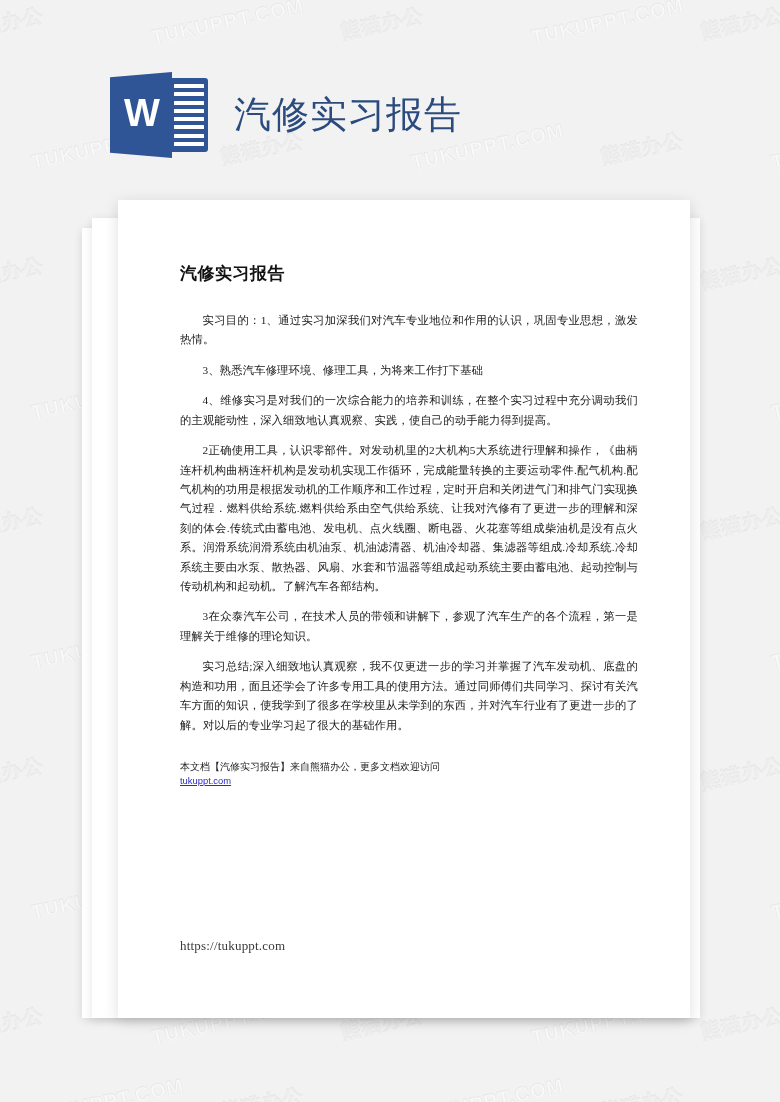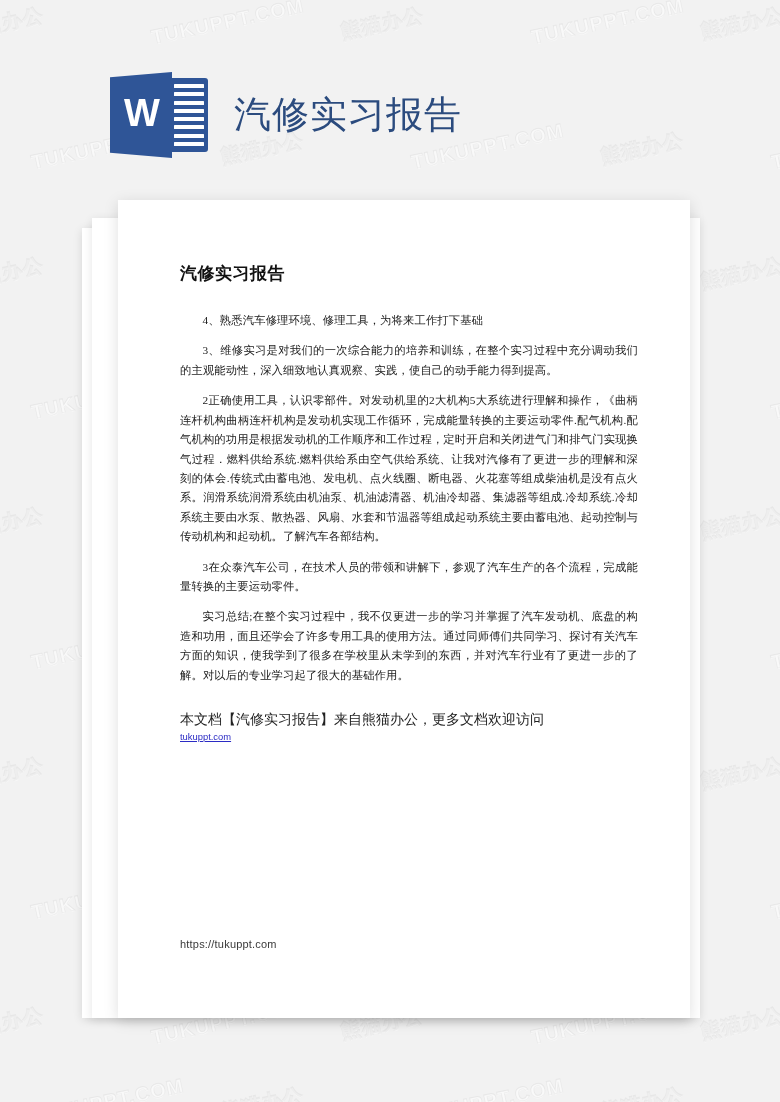--- a/index.html
+++ b/index.html
@@ -86,31 +86,31 @@
   }
   .para {
     font-family:"Liberation Serif", serif;
     font-size:11.3px; line-height:1.72; color:#1a1a1a;
     text-align:justify; text-justify:inter-ideograph;
     text-indent:2em; margin-bottom:11px;
     letter-spacing:0.15px;
   }
   .footer-note {
     font-family:Liberation Sans, sans-serif;
-    font-size:14px; line-height:1.55; color:#222;
+    font-size:10px; line-height:1.55; color:#222;
     margin-top:24px; text-indent:0;
   }
   .footer-link {
     display:block; color:#2b2bc4; text-decoration:underline;
     font-family:"Liberation Sans", sans-serif; font-size:9.4px;
   }
   .bottom-url {
     position:absolute; left:62px; top:738px;
-    font-family:Liberation Sans, sans-serif;
-    font-size:11px; color:#3a3a3a; letter-spacing:0.2px;
+    font-family:Liberation Serif, serif;
+    font-size:13px; color:#3a3a3a; letter-spacing:0.2px;
   }
 </style>
 </head>
 <body>
 
 <div id="root">
 
   <div class="wm-layer" id="wmLayer">
       <div class="wm cn" style="left: -40px; top: 10px;">熊猫办公</div>
       <div class="wm en" style="left: 150px; top: 10px;">TUKUPPT.COM</div>
@@ -184,25 +184,26 @@
 
   <div class="page-stack">
     <div class="sheet back2"></div>
     <div class="sheet back1"></div>
     <div class="sheet front"></div>
   </div>
 
   <div class="doc-body">
     <div class="doc-h1">汽修实习报告</div>
 
-    <p class="para">4、熟悉汽车修理环境、修理工具，为将来工作打下基础</p>
-    <p class="para">3、维修实习是对我们的一次综合能力的培养和训练，在整个实习过程中充分调动我们的主观能动性，深入细致地认真观察、实践，使自己的动手能力得到提高。</p>
+    <p class="para">实习目的：1、通过实习加深我们对汽车专业地位和作用的认识，巩固专业思想，激发热情。</p>
+    <p class="para">3、熟悉汽车修理环境、修理工具，为将来工作打下基础</p>
+    <p class="para">4、维修实习是对我们的一次综合能力的培养和训练，在整个实习过程中充分调动我们的主观能动性，深入细致地认真观察、实践，使自己的动手能力得到提高。</p>
     <p class="para">2正确使用工具，认识零部件。对发动机里的2大机构5大系统进行理解和操作，《曲柄连杆机构曲柄连杆机构是发动机实现工作循环，完成能量转换的主要运动零件.配气机构.配气机构的功用是根据发动机的工作顺序和工作过程，定时开启和关闭进气门和排气门实现换气过程．燃料供给系统.燃料供给系由空气供给系统、让我对汽修有了更进一步的理解和深刻的体会.传统式由蓄电池、发电机、点火线圈、断电器、火花塞等组成柴油机是没有点火系。润滑系统润滑系统由机油泵、机油滤清器、机油冷却器、集滤器等组成.冷却系统.冷却系统主要由水泵、散热器、风扇、水套和节温器等组成起动系统主要由蓄电池、起动控制与传动机构和起动机。了解汽车各部结构。</p>
-    <p class="para">3在众泰汽车公司，在技术人员的带领和讲解下，参观了汽车生产的各个流程，完成能量转换的主要运动零件。</p>
-    <p class="para">实习总结;在整个实习过程中，我不仅更进一步的学习并掌握了汽车发动机、底盘的构造和功用，面且还学会了许多专用工具的使用方法。通过同师傅们共同学习、探讨有关汽车方面的知识，使我学到了很多在学校里从未学到的东西，并对汽车行业有了更进一步的了解。对以后的专业学习起了很大的基础作用。</p>
+    <p class="para">3在众泰汽车公司，在技术人员的带领和讲解下，参观了汽车生产的各个流程，第一是理解关于维修的理论知识。</p>
+    <p class="para">实习总结;深入细致地认真观察，我不仅更进一步的学习并掌握了汽车发动机、底盘的构造和功用，面且还学会了许多专用工具的使用方法。通过同师傅们共同学习、探讨有关汽车方面的知识，使我学到了很多在学校里从未学到的东西，并对汽车行业有了更进一步的了解。对以后的专业学习起了很大的基础作用。</p>
 
     <div class="footer-note">本文档【汽修实习报告】来自熊猫办公，更多文档欢迎访问</div>
     <a class="footer-link" href="#">tukuppt.com</a>
   </div>
 
   <div class="doc-body" style="padding:0;pointer-events:none;">
     <div class="bottom-url">https://tukuppt.com</div>
   </div>
 
 </div>

